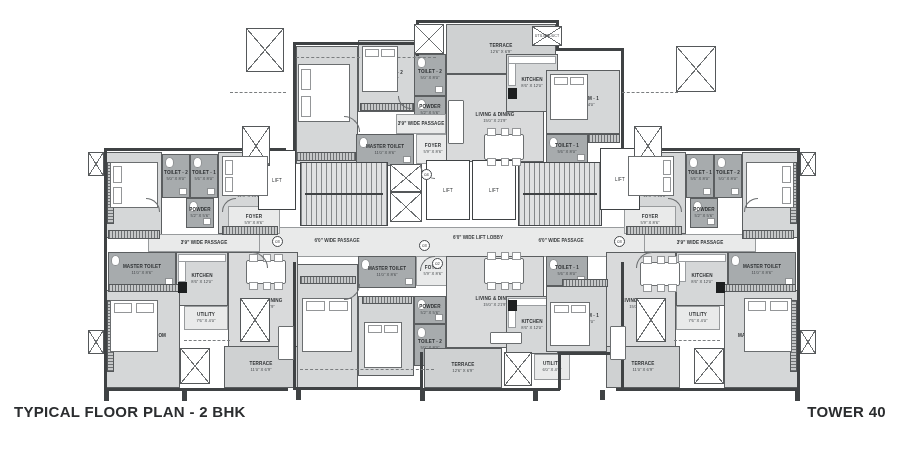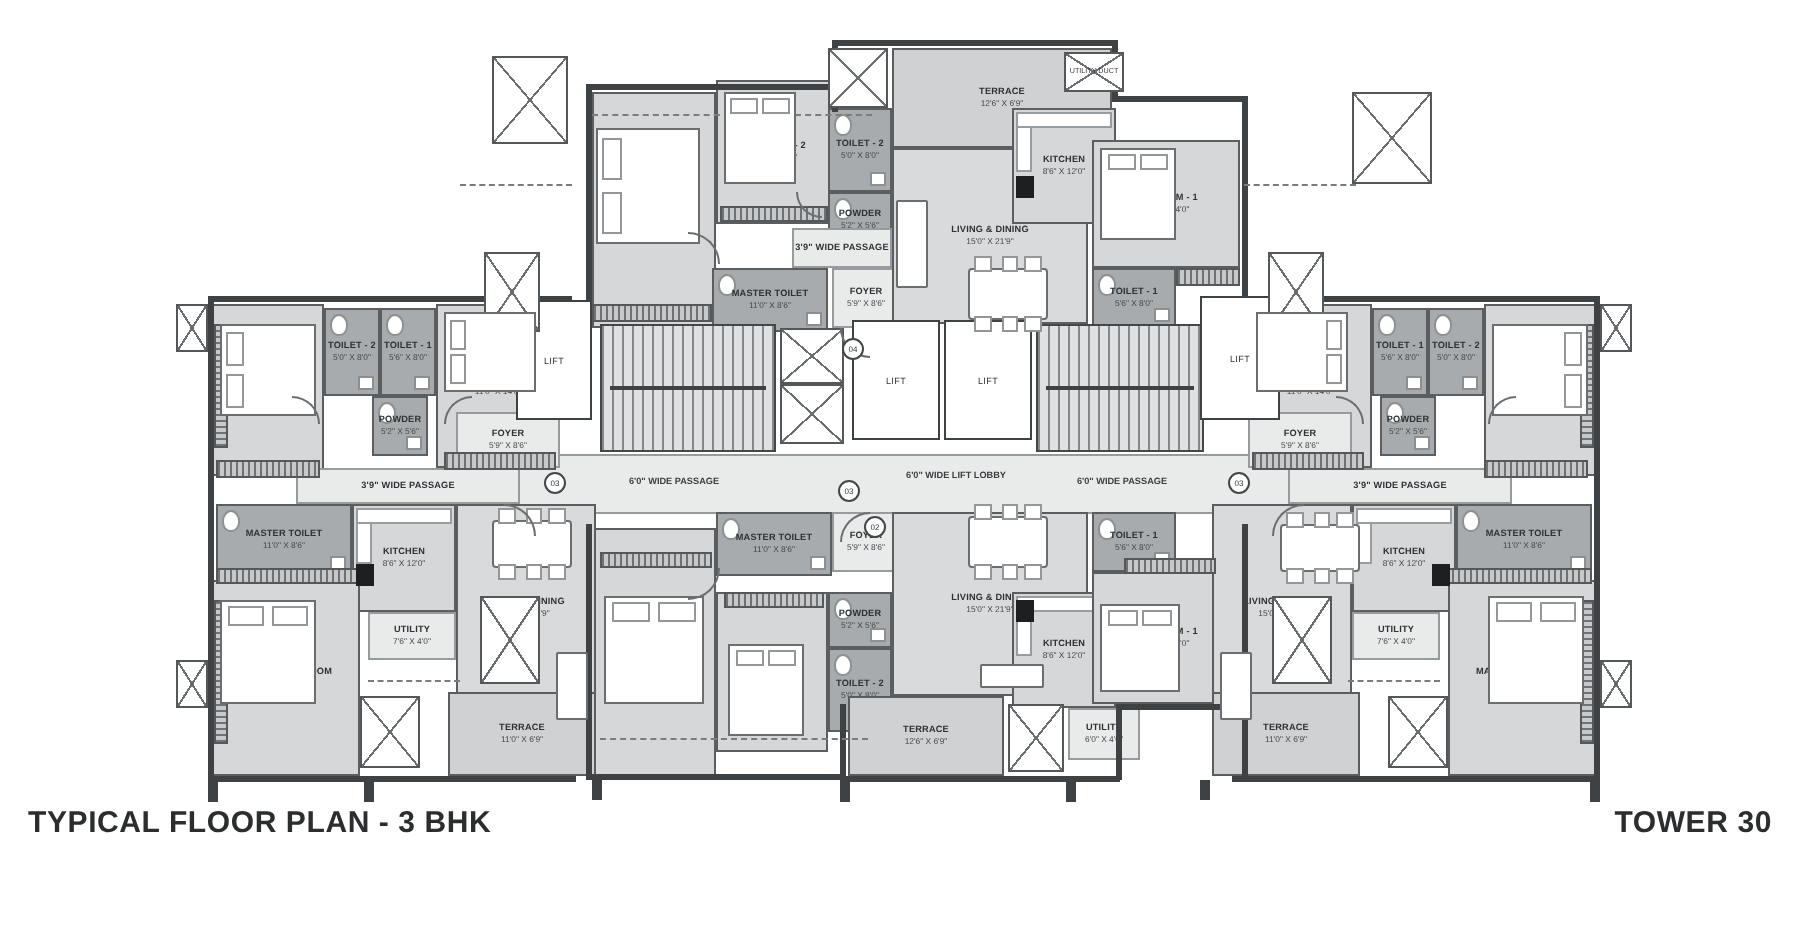--- a/index.html
+++ b/index.html
@@ -339,15 +339,15 @@
       <div class="mk" style="left: 421px; top: 169px; width: 11px; height: 11px;">04</div>
       <div class="mk" style="left: 272px; top: 236px; width: 11px; height: 11px;">03</div>
       <div class="mk" style="left: 419px; top: 240px; width: 11px; height: 11px;">03</div>
       <div class="mk" style="left: 614px; top: 236px; width: 11px; height: 11px;">03</div>
       <div class="mk" style="left: 432px; top: 258px; width: 11px; height: 11px;">02</div>
       <div class="lbl txt" style="left: 337px; top: 241px; width: max-content; height: auto;">6'0" WIDE PASSAGE</div>
       <div class="lbl txt" style="left: 478px; top: 238px; width: max-content; height: auto;">6'0" WIDE LIFT LOBBY</div>
       <div class="lbl txt" style="left: 561px; top: 241px; width: max-content; height: auto;">6'0" WIDE PASSAGE</div>
       <div class="lbl txt tiny" style="left: 547px; top: 36px; width: max-content; height: auto;">UTILITY DUCT</div>
     </div>
-  <div class="ft" id="ft-left">TYPICAL FLOOR PLAN - 3 BHK</div>
-  <div class="ft" id="ft-right">TOWER 30</div>
+  <div class="ft" id="ft-left">TYPICAL FLOOR PLAN - 2 BHK</div>
+  <div class="ft" id="ft-right">TOWER 40</div>
 </div>
 
 </body></html>

